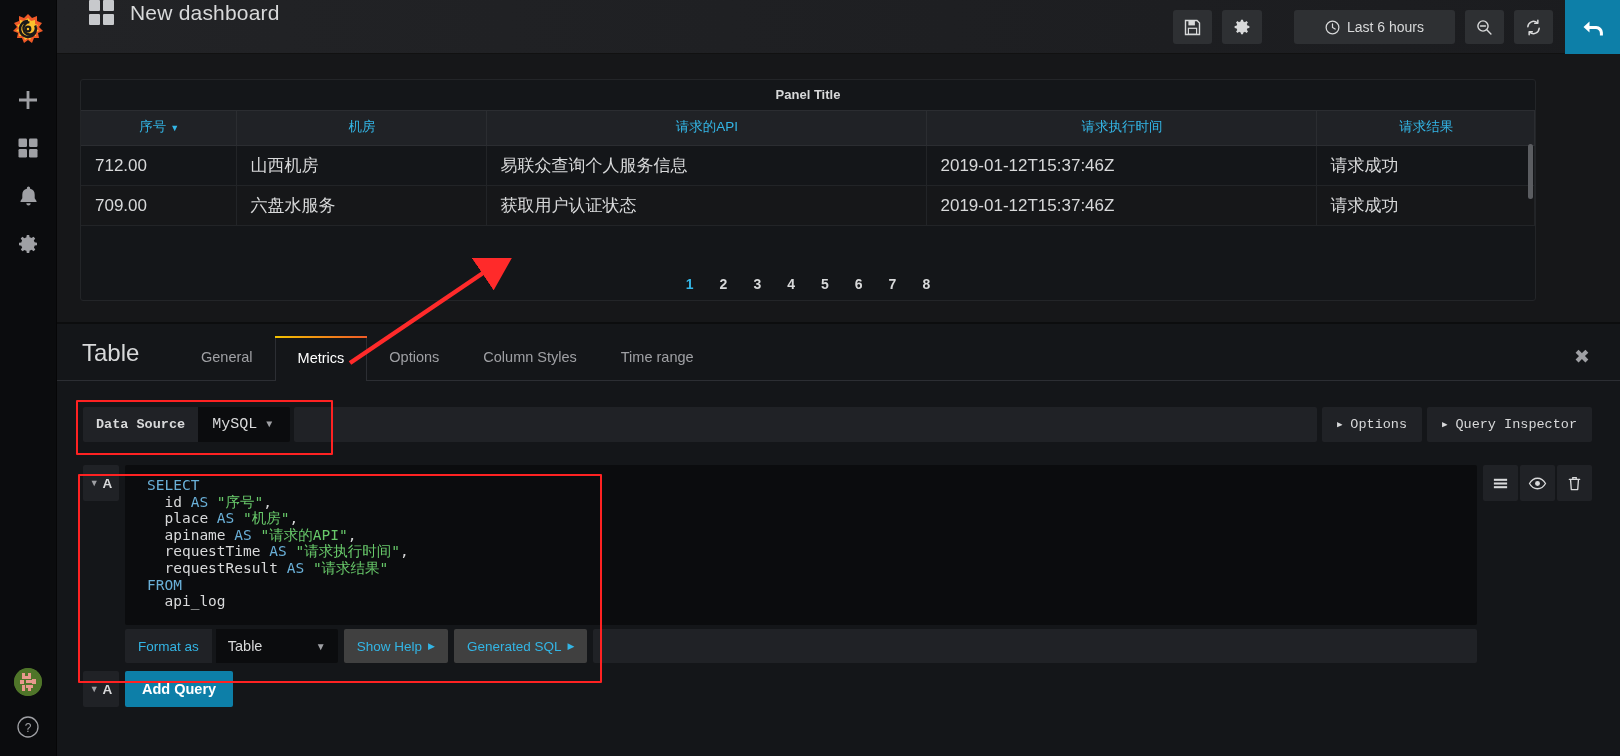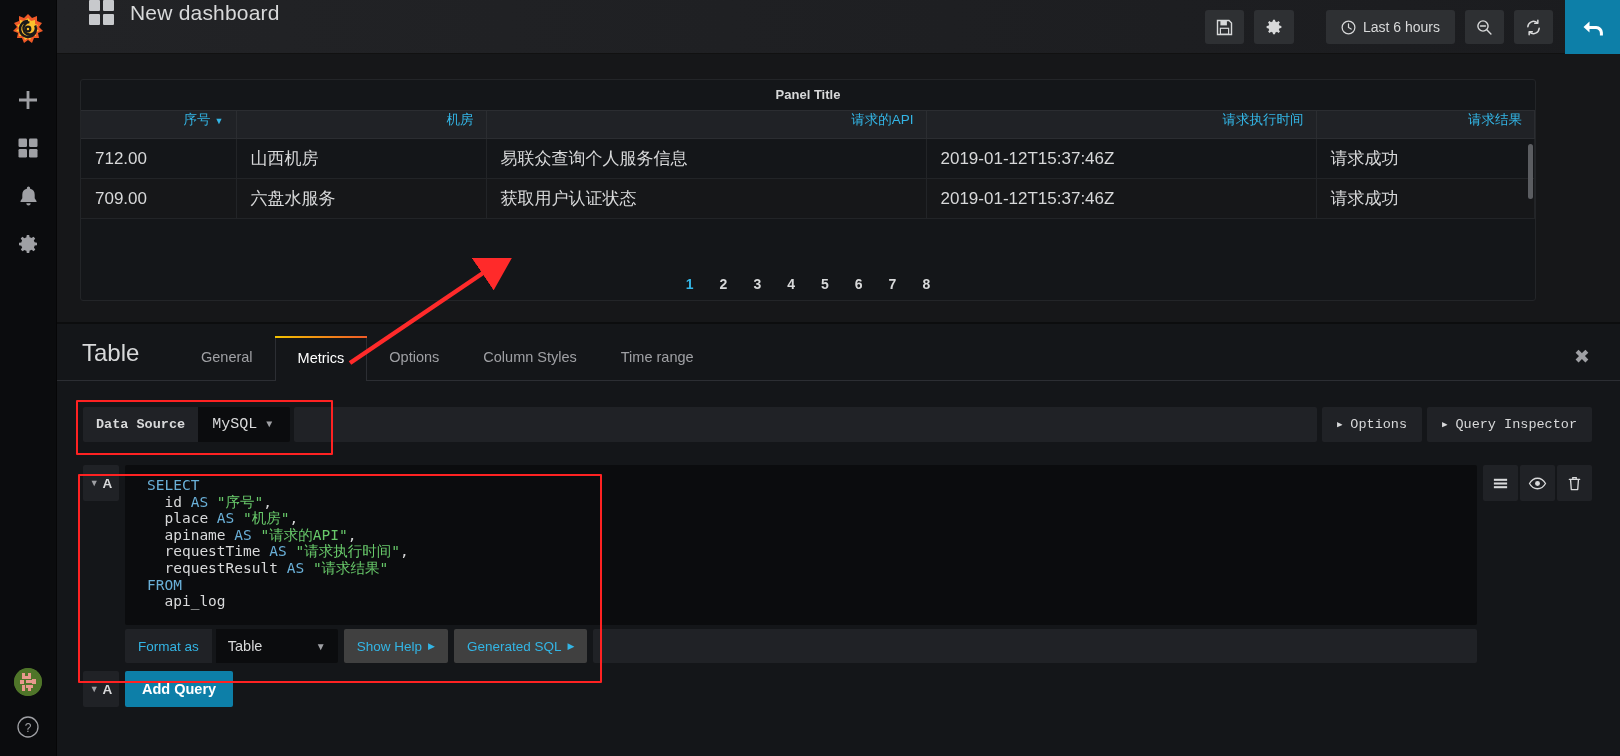--- a/index.html
+++ b/index.html
@@ -47,43 +47,43 @@
   .grid-glyph { display: grid; grid-template-columns: 11px 11px; grid-template-rows: 11px 11px; gap: 3px; }
   .grid-glyph i { background: #c7c9cc; display:block; border-radius:1px; }
   #dash-title { color: #d8d9da; font-size: 21px; font-weight: 400; letter-spacing: .2px; }
   .nav-right { margin-left: auto; display: flex; align-items: center; gap: 0; padding-right: 0; height: 54px;}
   .nav-btn {
     height: 34px; min-width: 38px; padding: 0 11px;
     background: #2e3033; border: none; border-radius: 3px;
     color: #d8d9da; display: flex; align-items: center; justify-content: center;
     gap: 7px; font-size: 14px; cursor: pointer; margin-left: 10px;
   }
-  .nav-btn.time { padding: 0 15px; }
+  .nav-btn.time { padding: 0 31px; }
   .nav-btn.back {
     background: #0d7fa8; border-radius: 0; height: 54px; width: 55px;
     margin-left: 12px; font-size: 20px;
   }
   .nav-group-gap { width: 22px; }
 
   
   #panel {
     position: absolute; left: 80px; top: 79px;
     width: 1456px; height: 222px;
     background: #141619;
     border: 1px solid #232528;
     border-radius: 3px;
   }
   #panel-title {
     text-align: center; color: #d8d9da; font-size: 13px;
     font-weight: bold; padding: 7px 0 8px;
   }
   .tbl { width: 100%; border-collapse: collapse; table-layout: fixed; }
   .tbl th {
-    text-align: right; color: #33b5e5; font-size: 13.5px; font-weight: 400;
-    padding: 0 12px 9px 14px;
+    text-align: center; color: #33b5e5; font-size: 13.5px; font-weight: 400;
+    padding: 7px 12px 9px 14px;
     background: #202226;
     border-right: 1px solid #2b2d31;
     border-top: 1px solid #2b2d31;
     border-bottom: 1px solid #2b2d31;
     white-space: nowrap;
     cursor: pointer;
   }
   .tbl td {
     color: #d8d9da; font-size: 17px;
     padding: 8px 12px 8px 14px;

